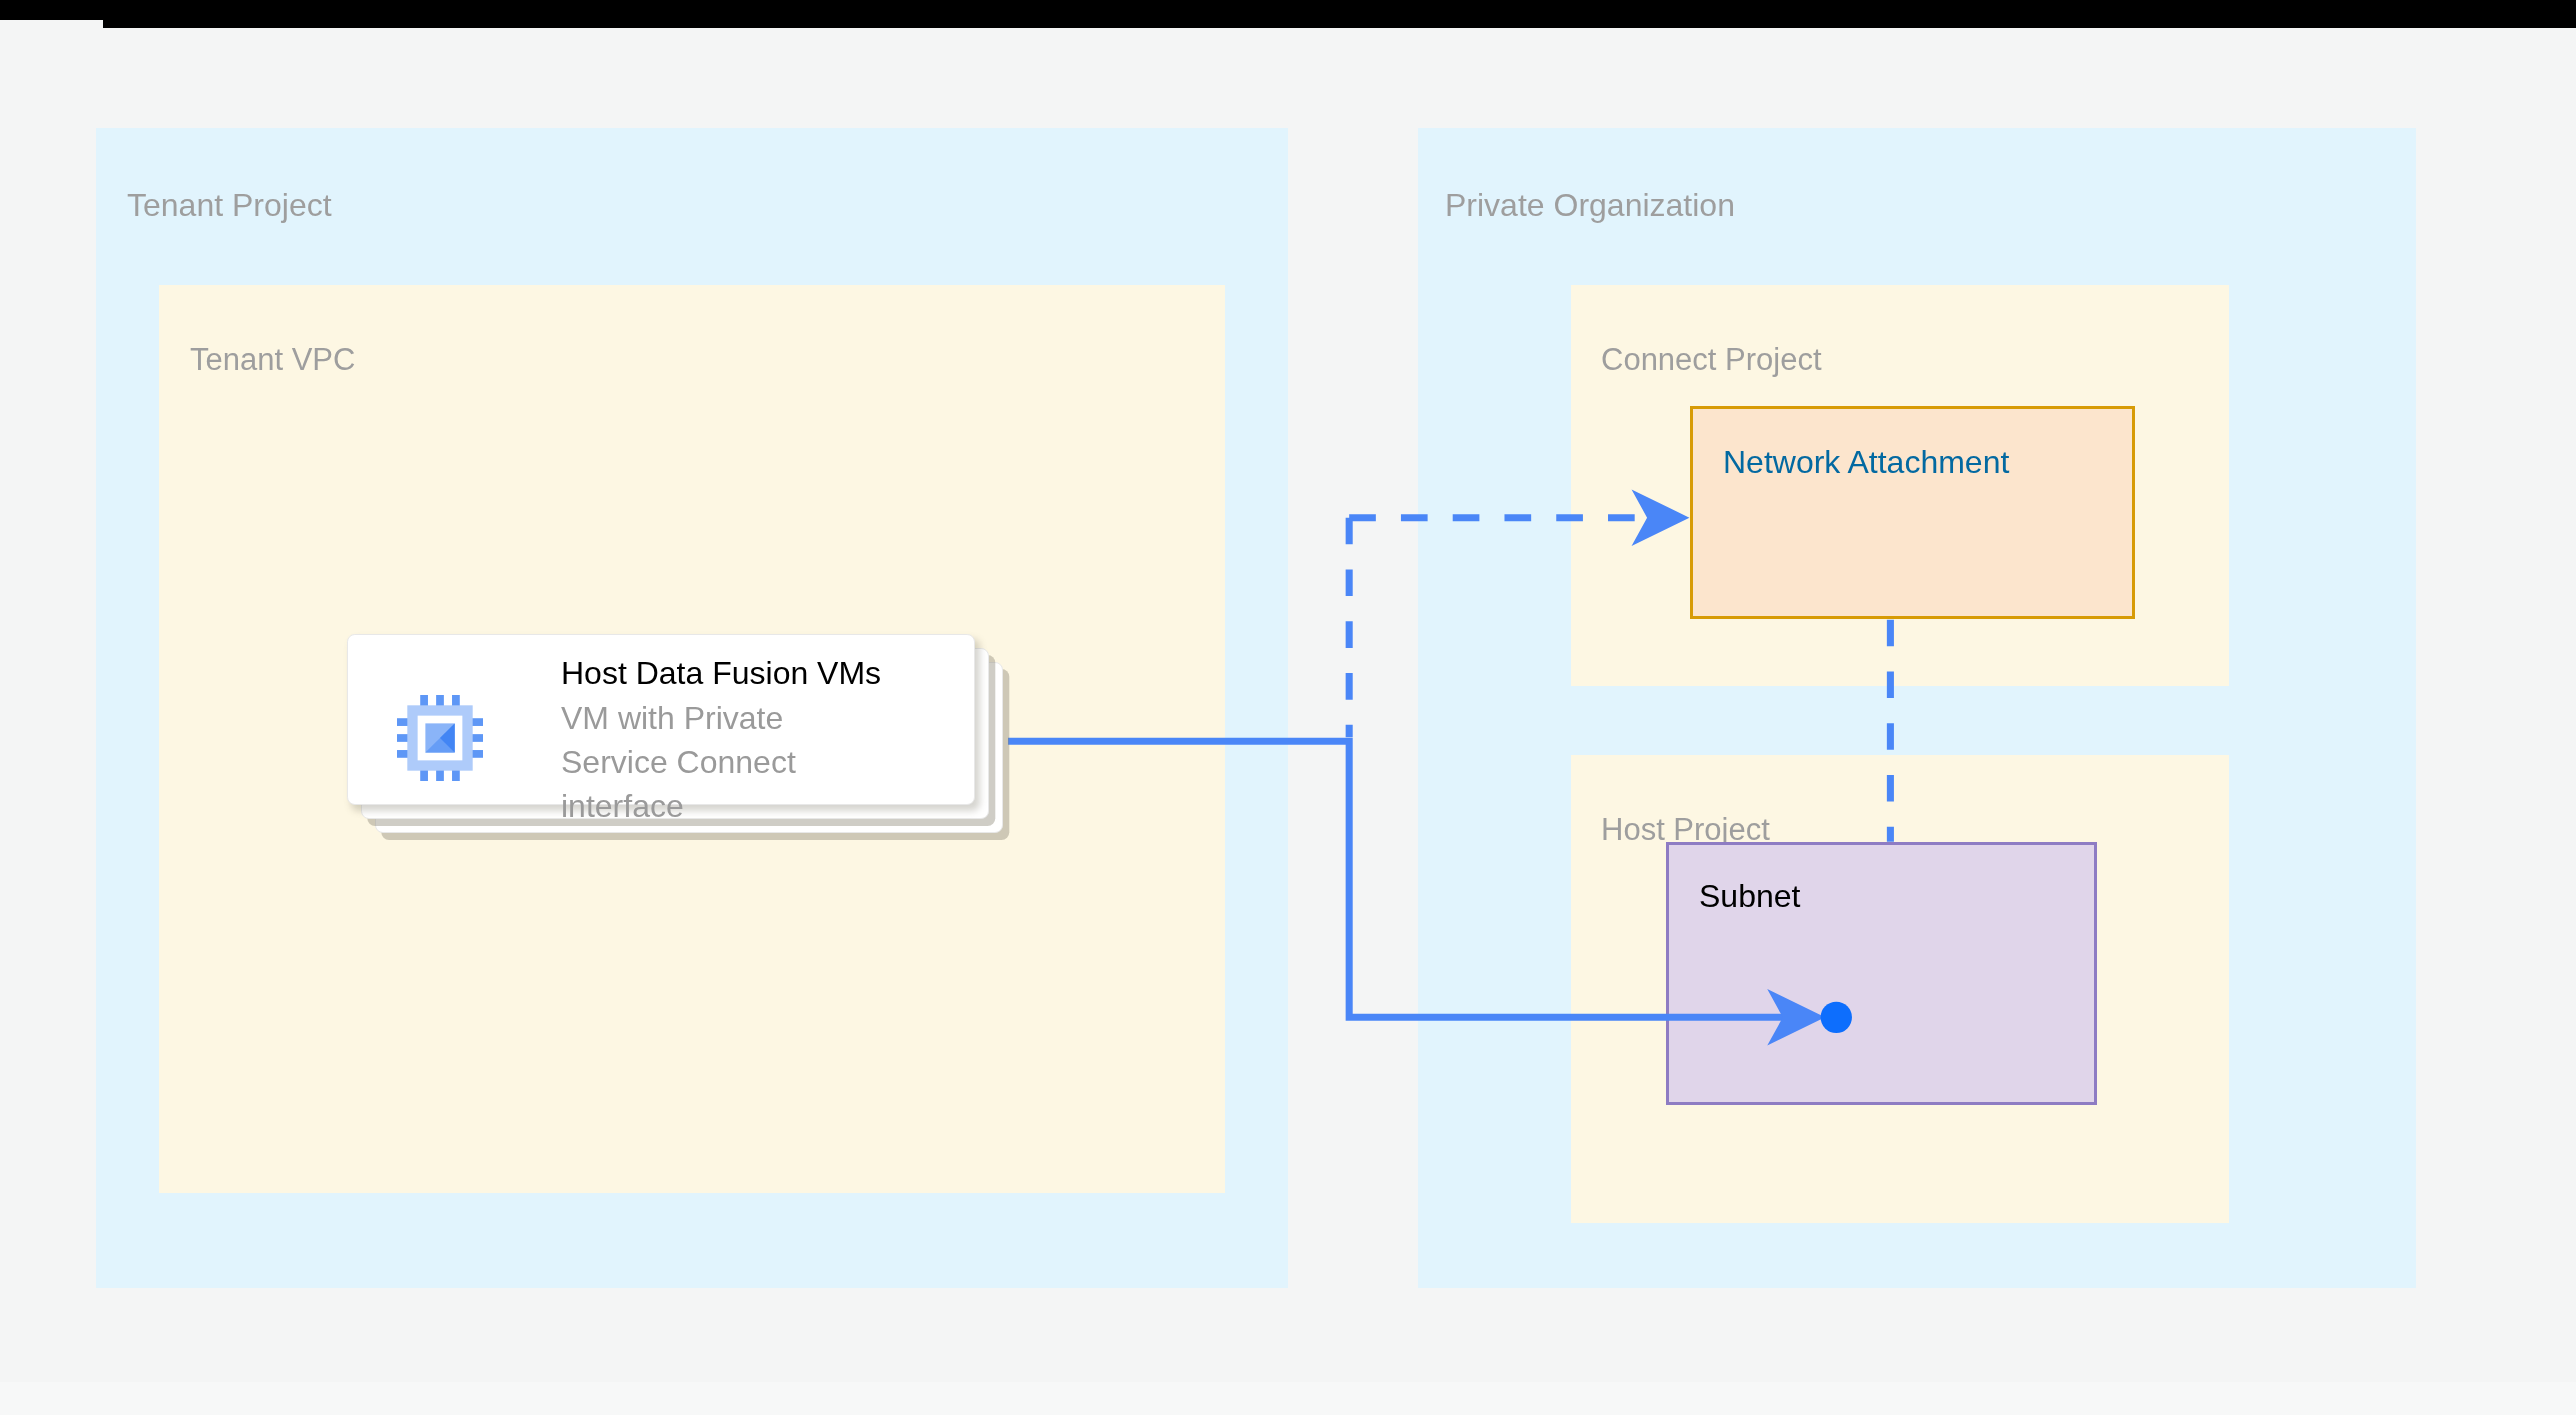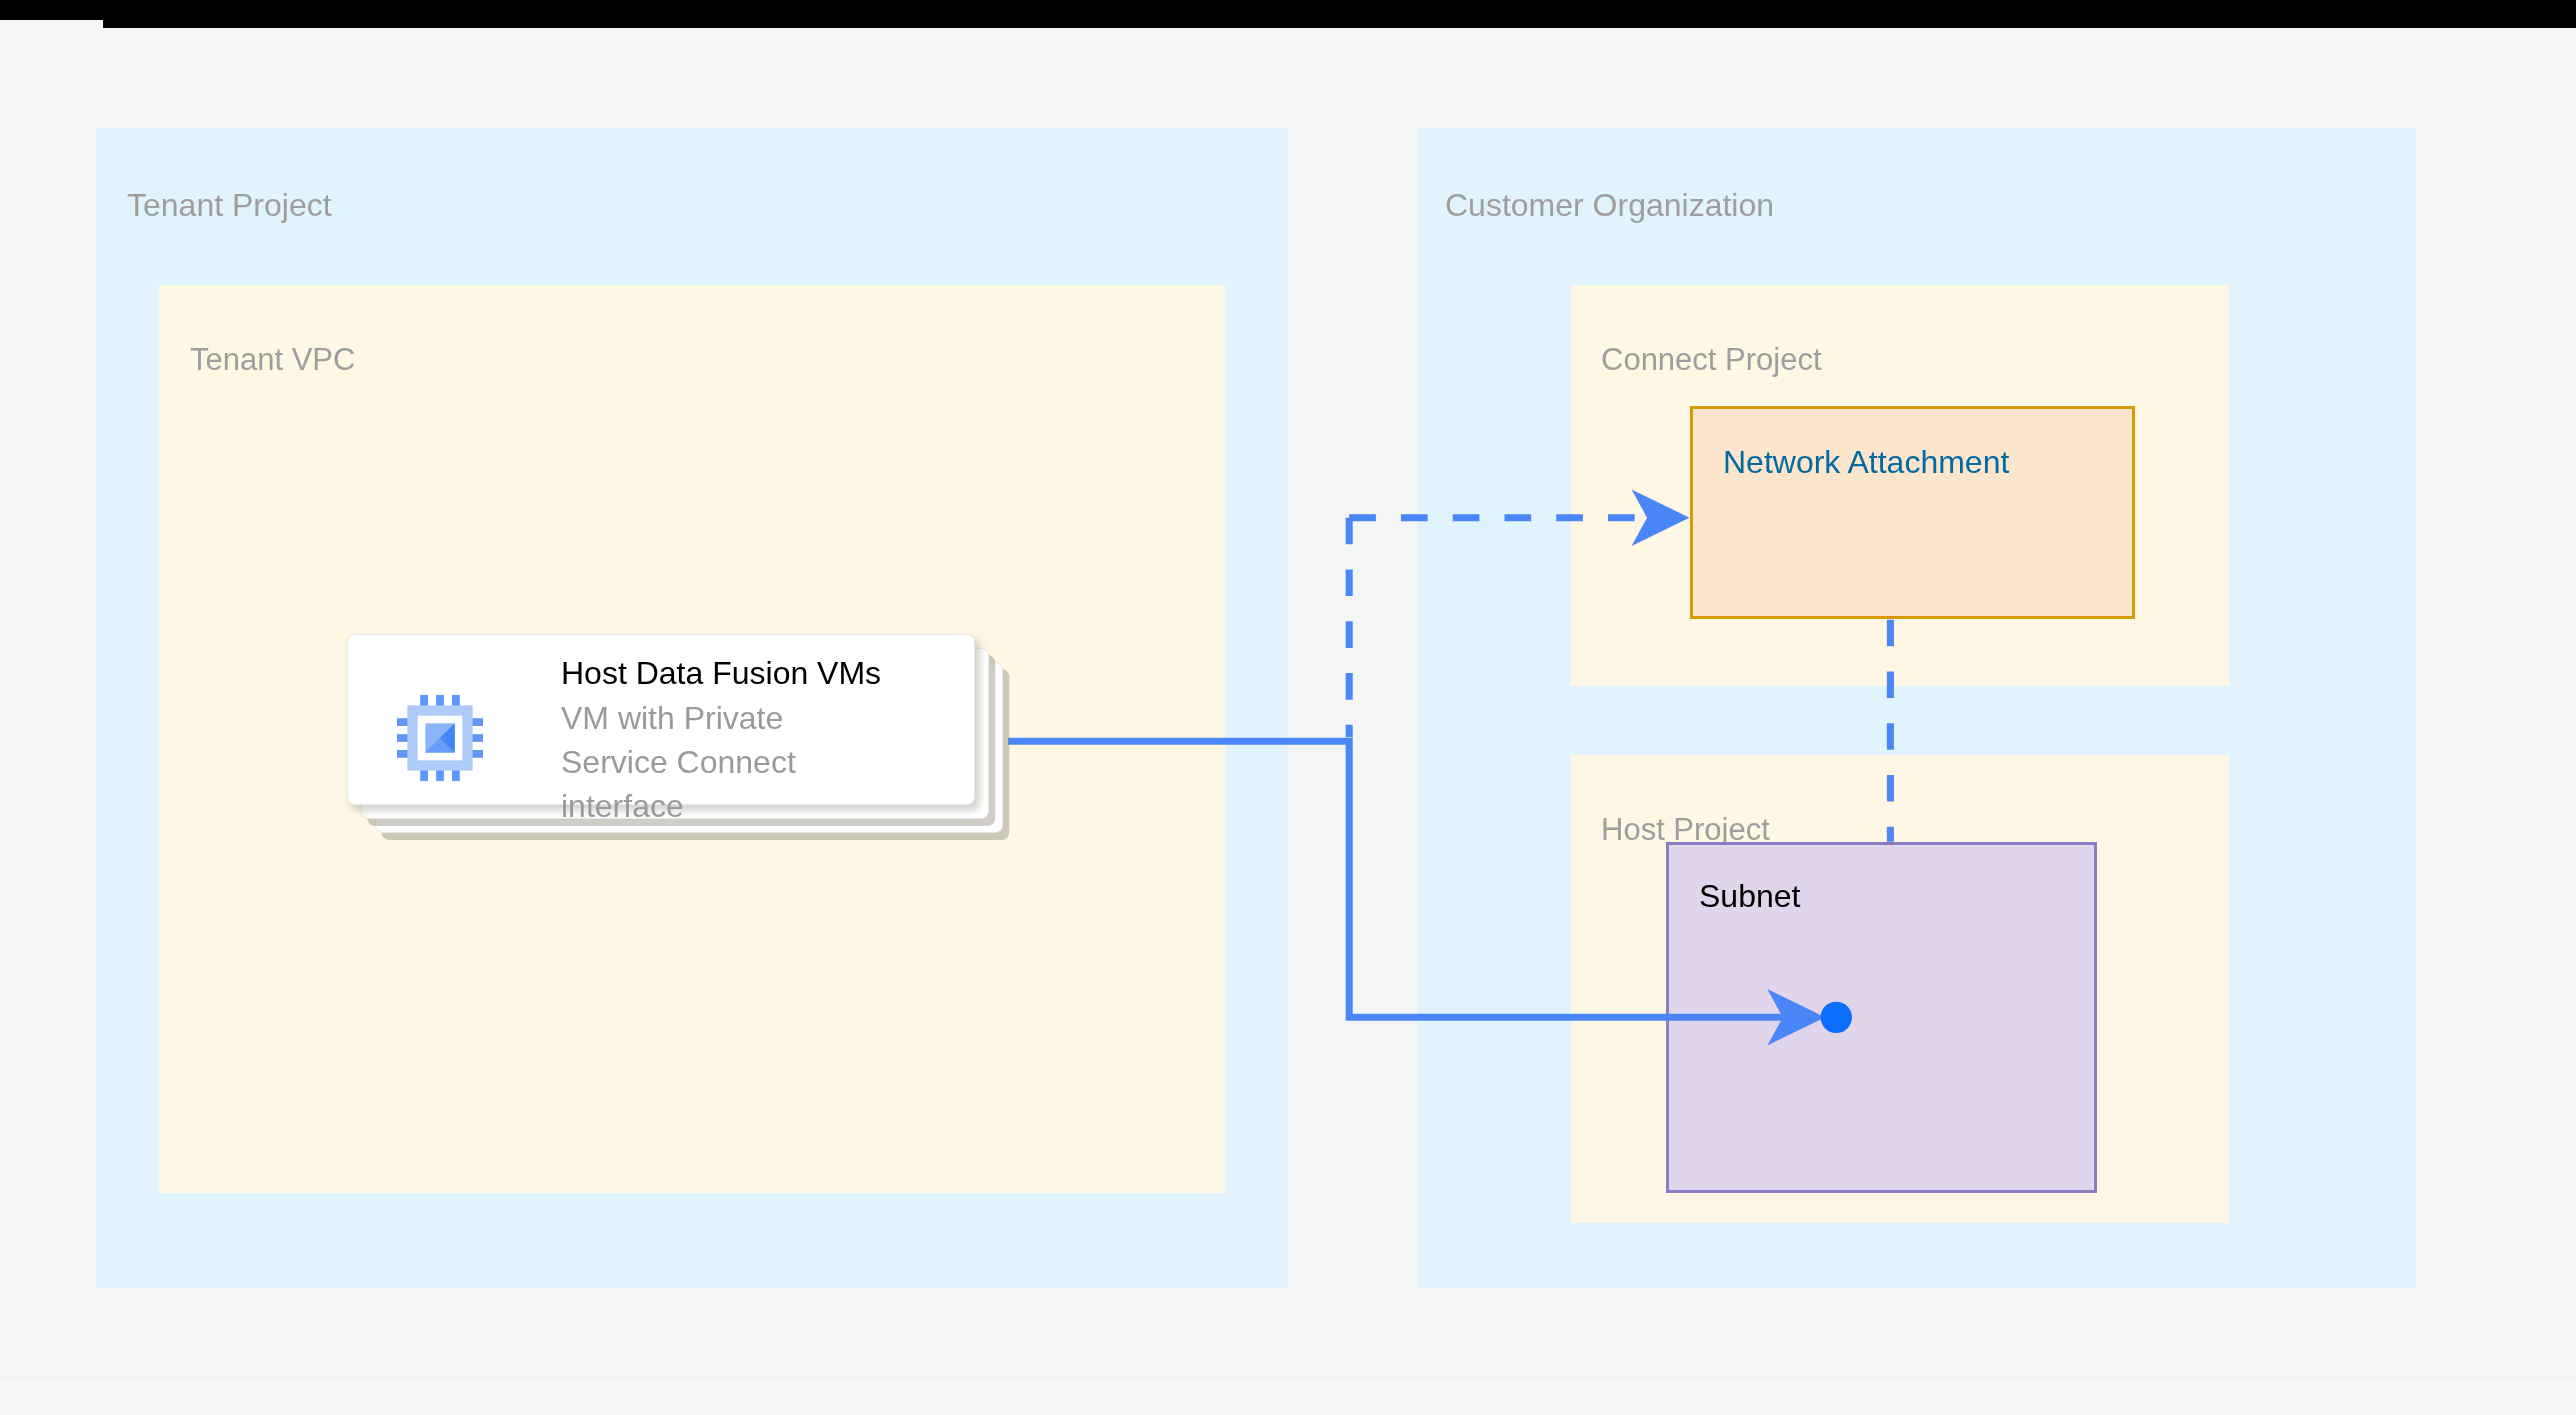--- a/index.html
+++ b/index.html
@@ -155,36 +155,36 @@
 
   <div class="box panel-blue" style="left:96px; top:128px; width:1192px; height:1160px;">
     <div class="panel-label label-lg" style="left:31px; top:59px;">Tenant Project</div>
   </div>
 
   <div class="box panel-cream" style="left:159px; top:285px; width:1066px; height:908px;">
     <div class="panel-label label-md" style="left:31px; top:57px;">Tenant VPC</div>
   </div>
 
   <div class="box panel-blue" style="left:1418px; top:128px; width:998px; height:1160px;">
-    <div class="panel-label label-lg" style="left:27px; top:59px;">Customer Organization</div>
+    <div class="panel-label label-lg" style="left:27px; top:59px;">Private Organization</div>
   </div>
 
   <div class="box panel-cream" style="left:1571px; top:285px; width:658px; height:401px;">
     <div class="panel-label label-md" style="left:30px; top:57px;">Connect Project</div>
   </div>
 
   <div class="box panel-cream" style="left:1571px; top:755px; width:658px; height:468px;">
     <div class="panel-label label-md" style="left:30px; top:57px;">Host Project</div>
   </div>
 
   <div class="na-box" style="left:1690px; top:406px; width:445px; height:213px;">
     <div class="na-text">Network Attachment</div>
   </div>
 
-  <div class="subnet-box" style="left:1666px; top:842px; width:431px; height:351px;">
+  <div class="subnet-box" style="left:1666px; top:842px; width:431px; height:263px;">
     <div class="subnet-text">Subnet</div>
   </div>
 
 
   <svg class="edges" viewBox="0 0 3284 1804">
     <defs>
       <marker id="arrow-blue" markerWidth="9" markerHeight="9" refX="7.4" refY="4.5" orient="auto" markerUnits="strokeWidth">
         <path d="M0.4,0.5 L8.6,4.5 L0.4,8.5 L2.6,4.5 Z" fill="#4a86f7"></path>
       </marker>
     </defs>

